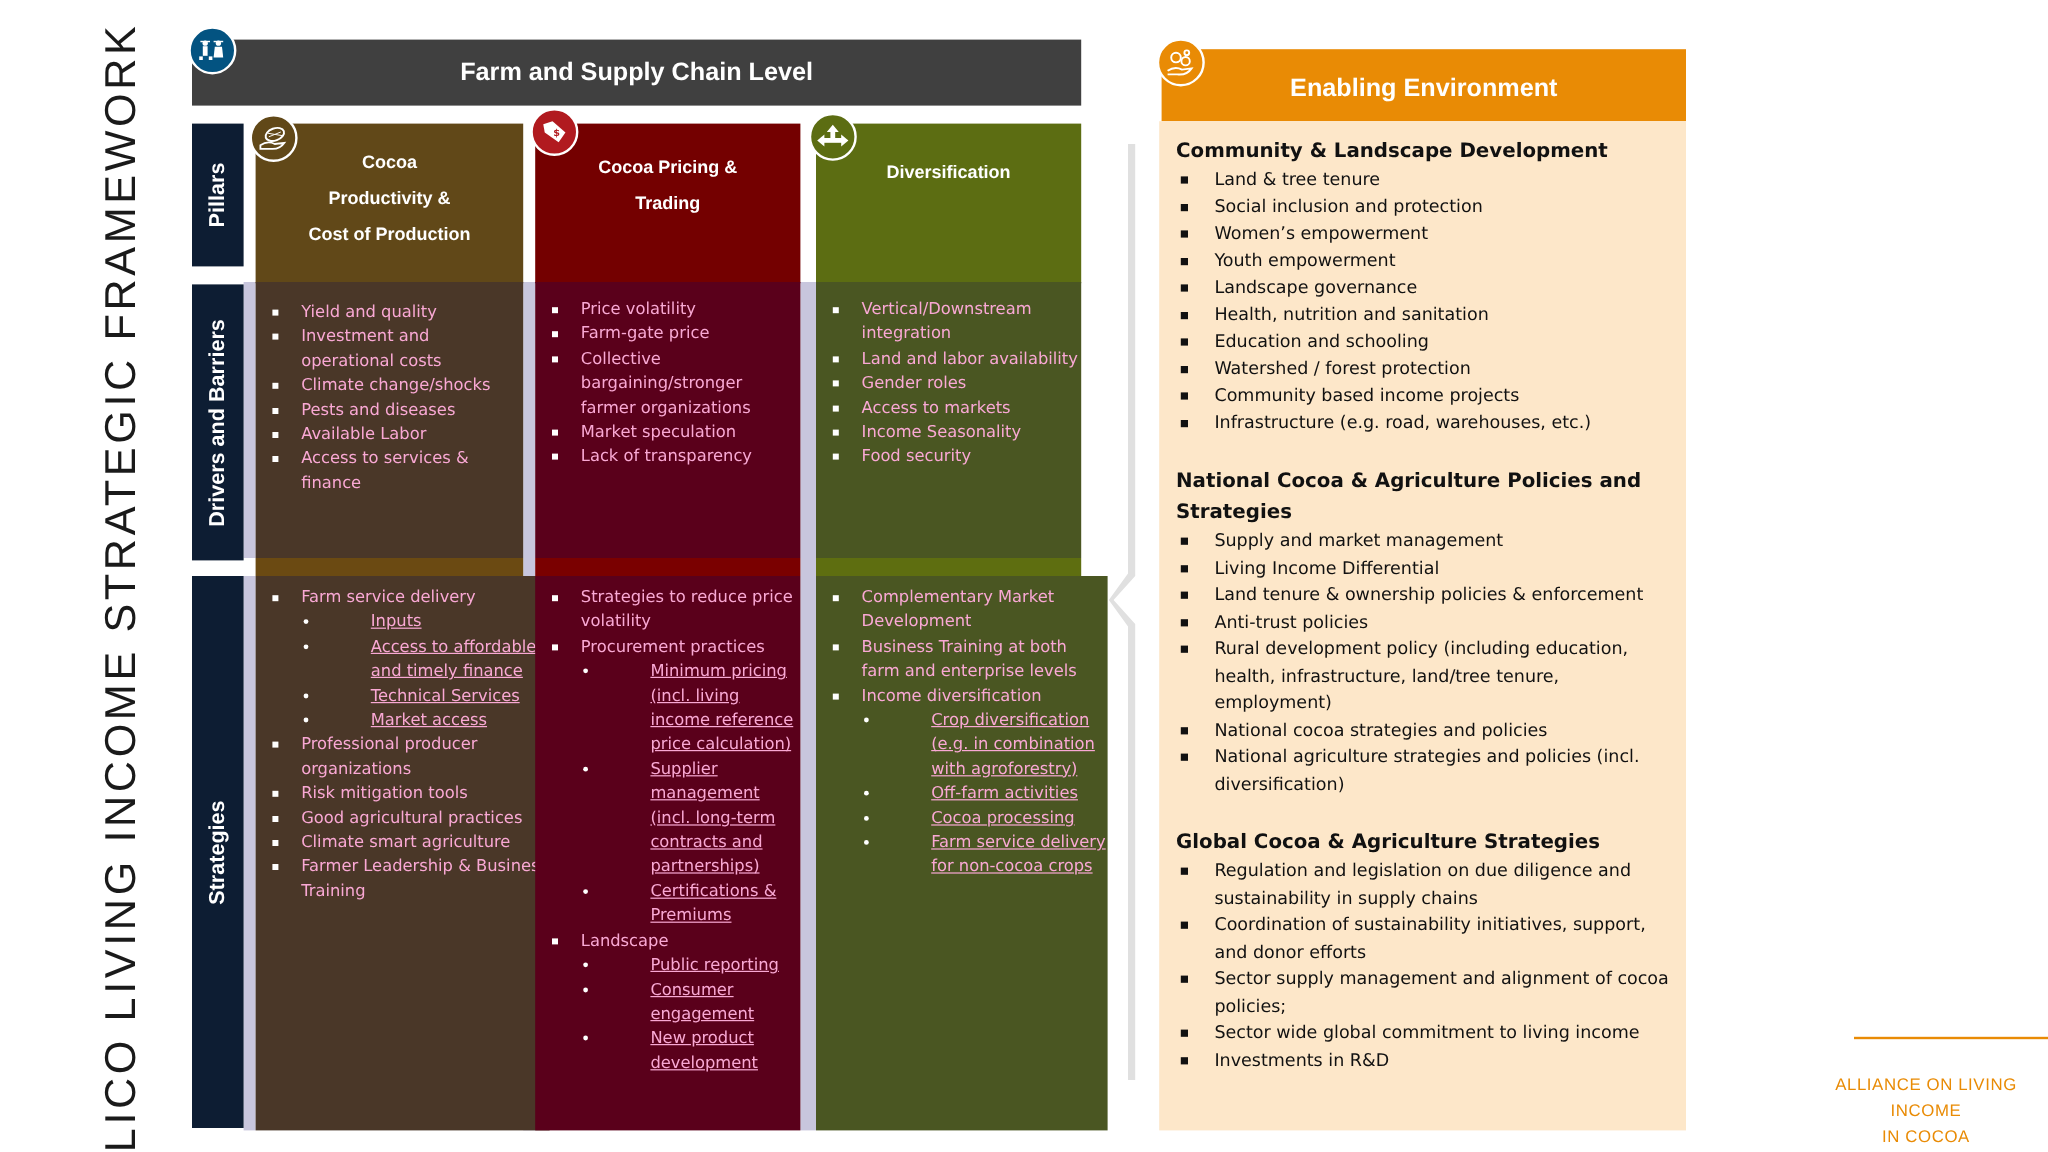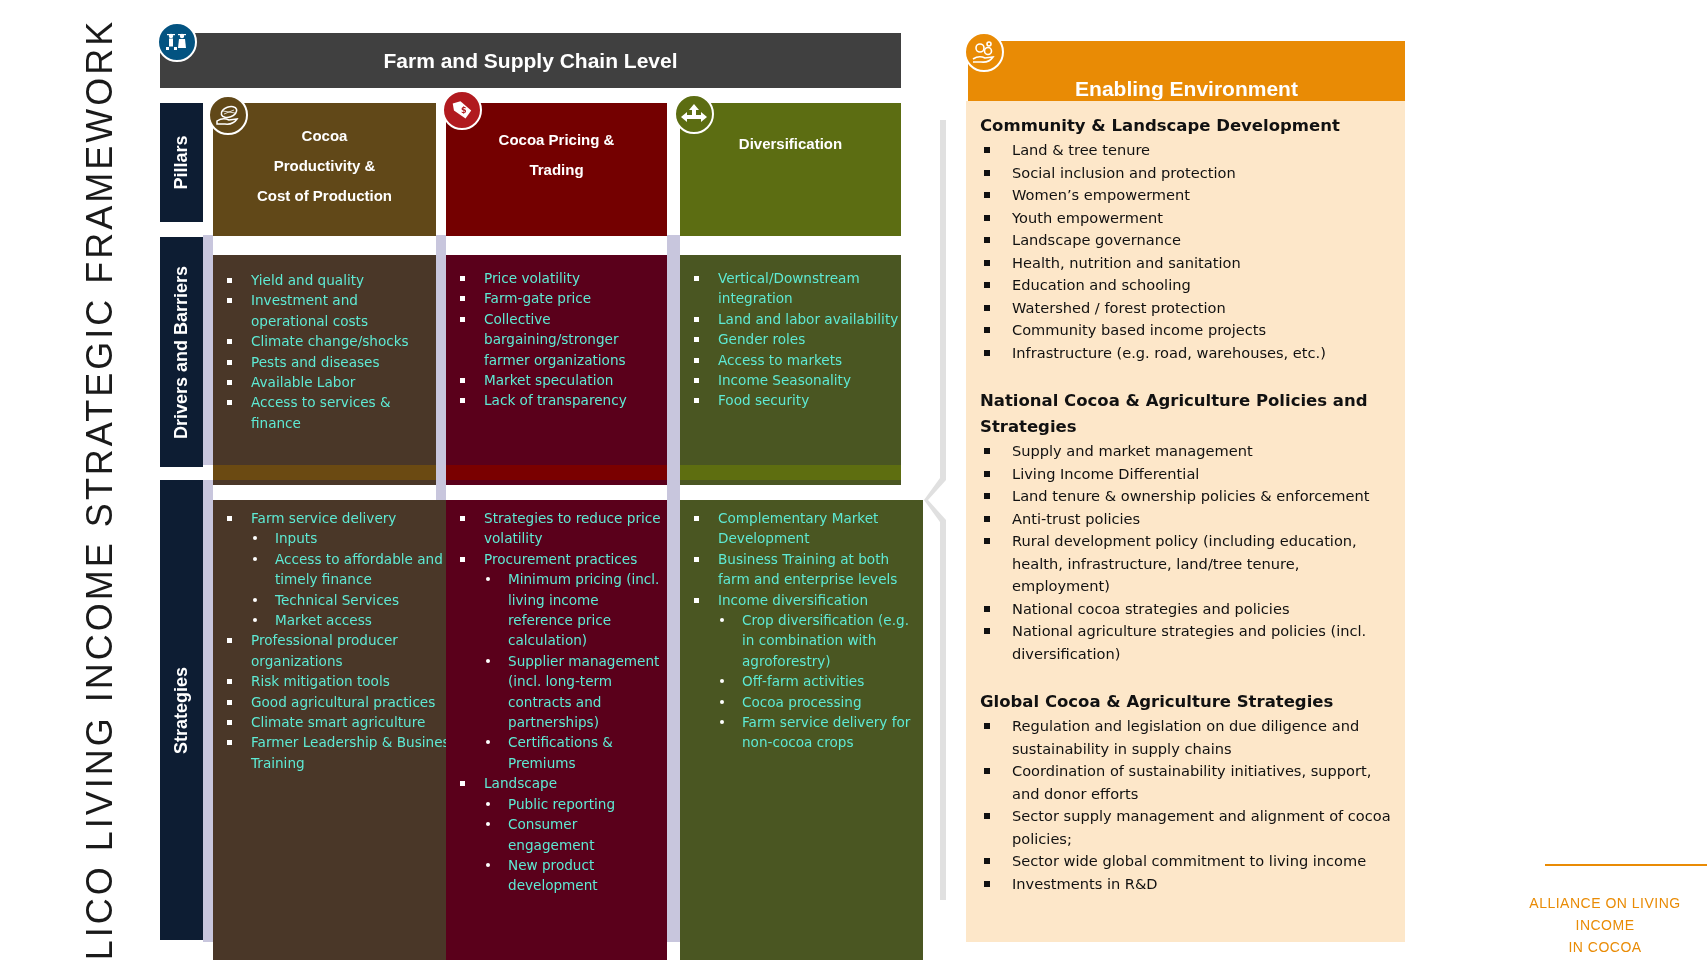--- a/index.html
+++ b/index.html
@@ -12,28 +12,28 @@
   .farm-header { left: 160px; top: 33px; width: 741px; height: 55px; background: #404040; color: #fff; display: flex; align-items: center; justify-content: center; font-family: "Liberation Sans", sans-serif; font-weight: bold; font-size: 21px; }
 
   .circle-icon { width: 40px; height: 40px; border-radius: 50%; border: 2.5px solid #fff; display: flex; align-items: center; justify-content: center; }
 
   .rowlabel { left: 160px; width: 43px; background: #0d1d33; color: #fff; display: flex; align-items: center; justify-content: center; }
   .rowlabel span { transform: rotate(-90deg); white-space: nowrap; font-family: "Liberation Sans", sans-serif; font-weight: bold; font-size: 18px; display: inline-block; }
 
   .lilac { background: #c8c6dd; }
 
   .pillar { top: 103px; height: 133px; color: #fff; font-family: "Liberation Sans", sans-serif; font-weight: bold; font-size: 15px; text-align: center; line-height: 30px; padding-top: 18px; }
-  .cell { color: #5eead4; font-size: 13.6px; line-height: 20.4px; margin-top: 20px; }
+  .cell { color: #f9a8d4; font-size: 13.6px; line-height: 20.4px; }
   .cell ul { list-style: none; }
   .cell li { position: relative; padding-left: 38px; }
   .cell li::before { content: ""; position: absolute; left: 14px; top: 8px; width: 5px; height: 5px; background: #fff; }
-  .cell li.sub { padding-left: 62px; }
+  .cell li.sub { padding-left: 96px; text-decoration: underline; }
   .cell li.sub::before { left: 40px; top: 8px; width: 4px; height: 4px; border-radius: 50%; }
 
-  .enab-header { left: 968px; top: 41px; width: 437px; height: 60px; background: #e98b05; color: #fff; font-family: "Liberation Sans", sans-serif; font-weight: bold; font-size: 21px; display: flex; align-items: flex-end; justify-content: center; padding-top: 6px; }
+  .enab-header { left: 968px; top: 41px; width: 437px; height: 60px; background: #e98b05; color: #fff; font-family: "Liberation Sans", sans-serif; font-weight: bold; font-size: 21px; display: flex; align-items: center; justify-content: center; padding-top: 6px; }
   .enab-body { left: 966px; top: 101px; width: 439px; height: 841px; background: #fde7c9; padding: 12px 14px 0 14px; }
   .enab-sec { margin-bottom: 24px; }
   .enab-sec h3 { font-size: 16.5px; font-weight: bold; color: #111; line-height: 26px; }
   .enab-sec ul { list-style: none; }
   .enab-sec li { position: relative; padding-left: 32px; font-size: 14.6px; color: #111; line-height: 22.5px; }
   .enab-sec li::before { content: ""; position: absolute; left: 4px; top: 8px; width: 6px; height: 6px; background: #111; }
 
   .brace { left: 924px; top: 120px; width: 24px; height: 780px; }
 
   .logo-line { left: 1545px; top: 864px; width: 162px; height: 2px; background: #e98b05; }

